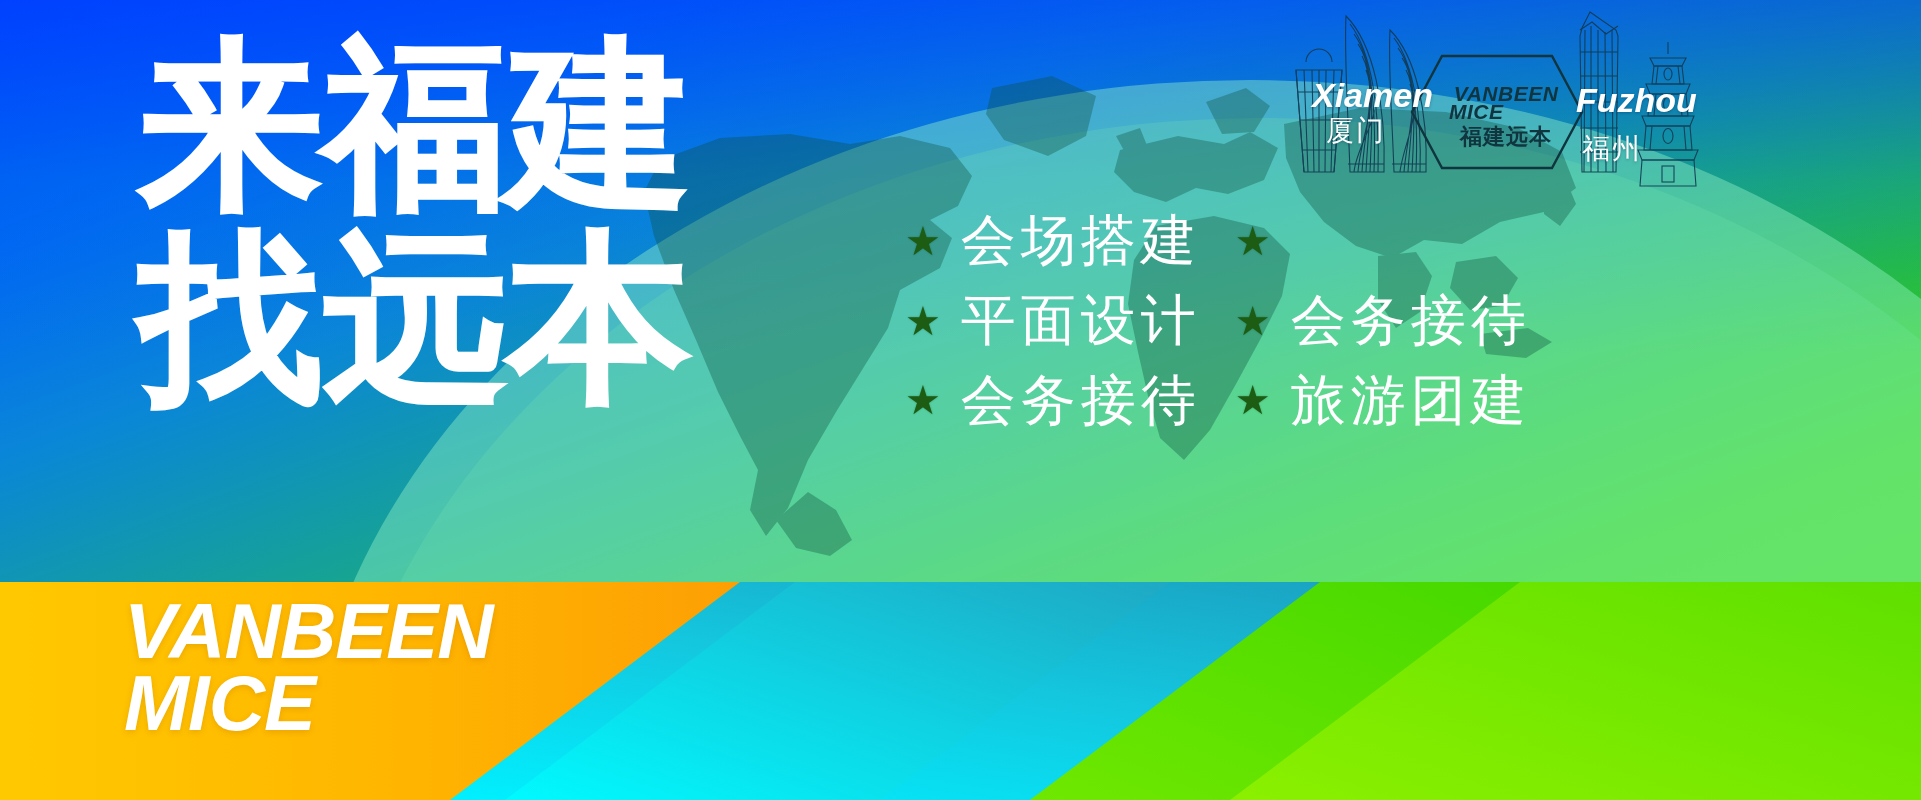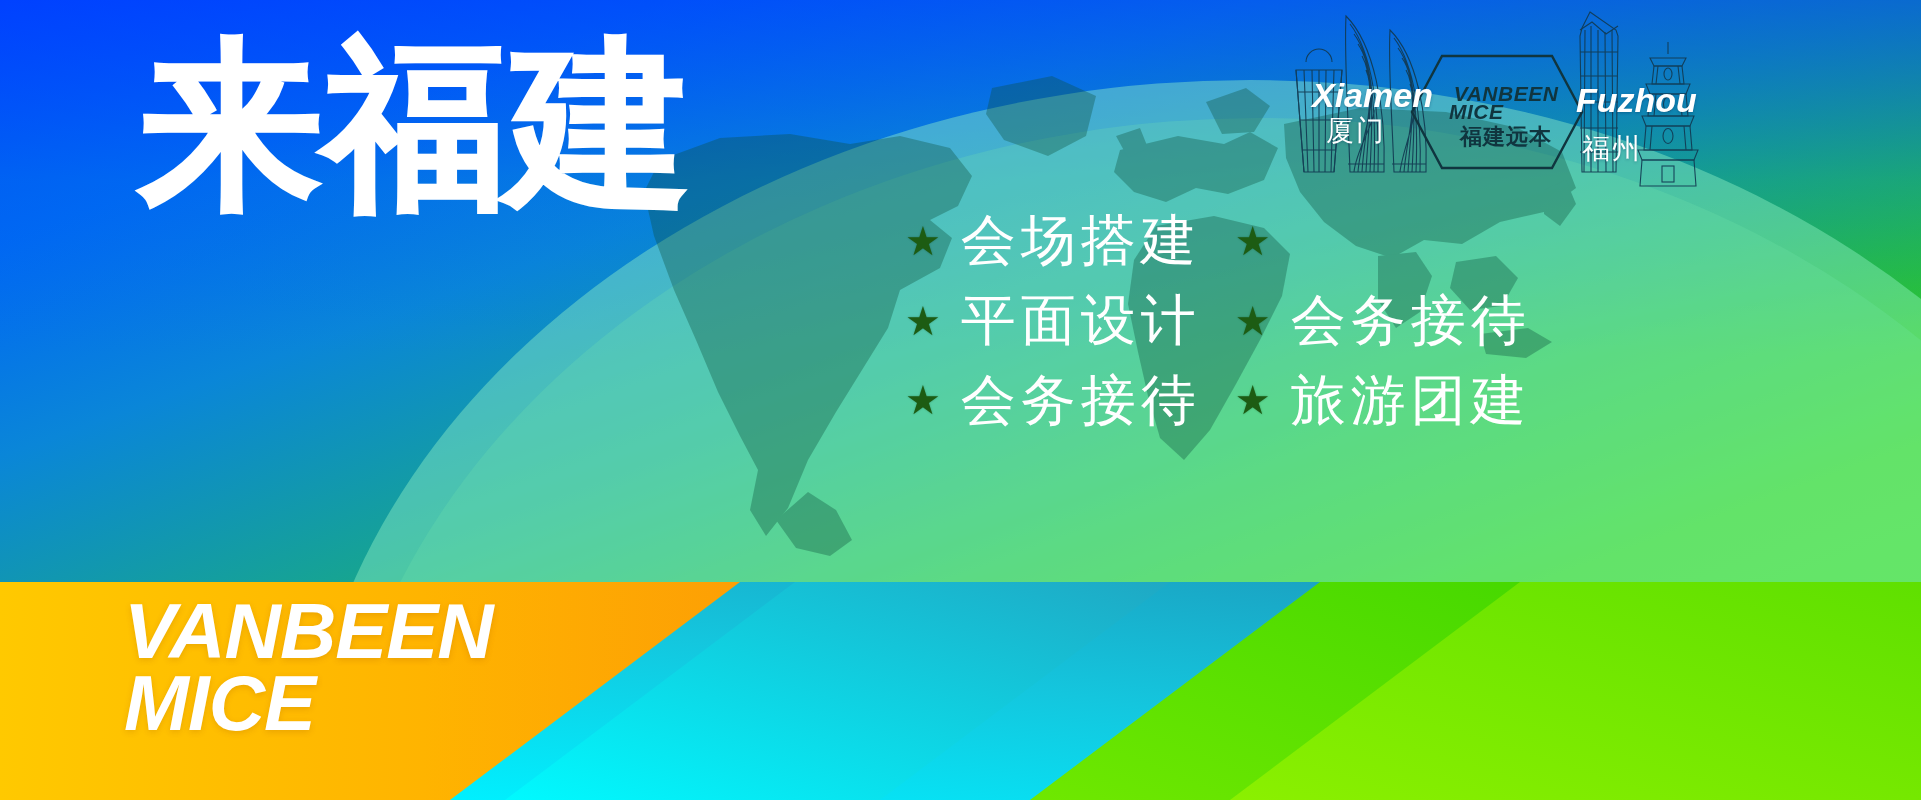--- a/index.html
+++ b/index.html
@@ -147,20 +147,21 @@
         <path d="M944 150 L966 140 L976 164 L960 186 L944 174 Z"></path>
 
         <path d="M606 62 L646 48 L670 66 L654 92 L622 94 Z"></path>
 
         <path d="M516 96 L540 88 L548 108 L528 118 Z"></path>
       </g>
     </svg>
 
     <div class="headline">
       <div>来福建</div>
+      <div class="hl2">找远本</div>
     </div>
 
     <div class="services">
       <div class="svc">
         <span class="star">★</span>
         <span class="txt">会场搭建</span>
       </div>
       <div class="svc">
         <span class="star">★</span>
       </div>

